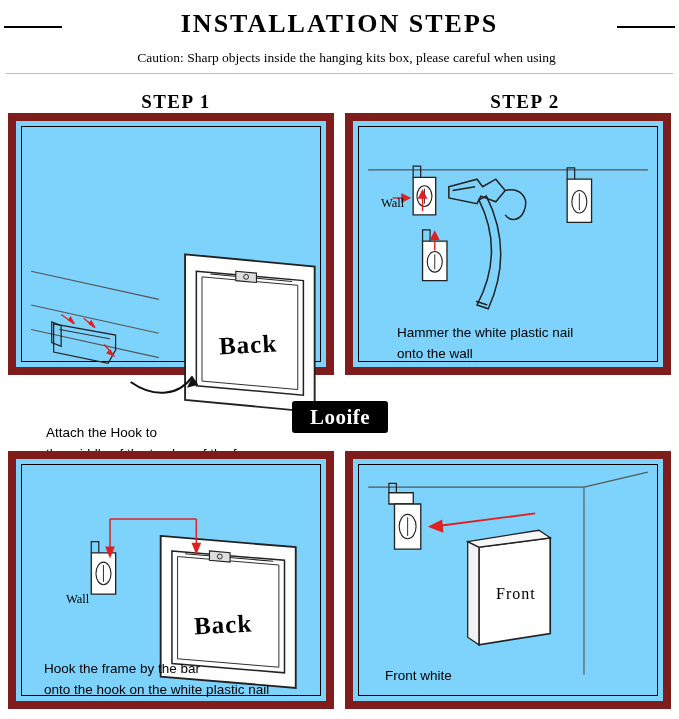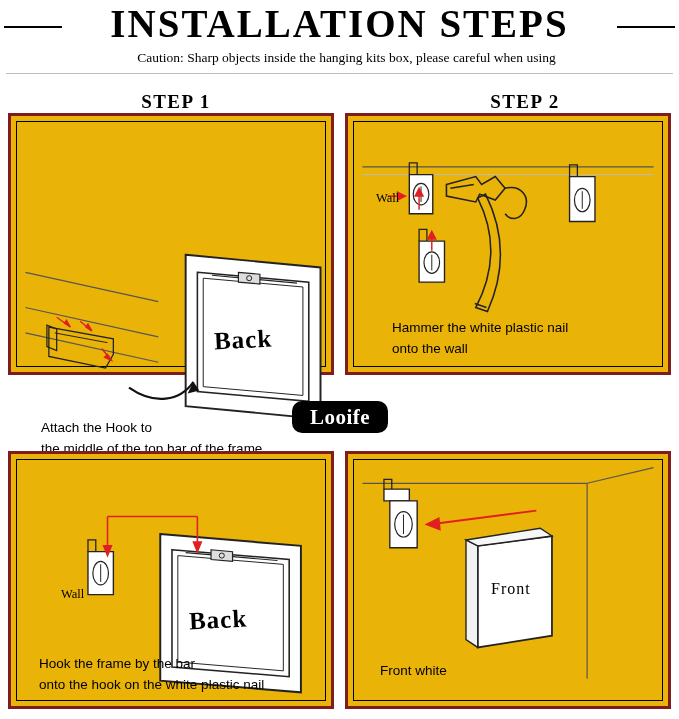--- a/index.html
+++ b/index.html
@@ -23,21 +23,21 @@
 
   
   .title {
     position: absolute;
     top: 2px;
     left: 0;
     width: 679px;
     text-align: center;
     font-family: "Liberation Serif", serif;
     font-weight: bold;
-    font-size: 39px;
+    font-size: 26px;
     letter-spacing: 2px;
     line-height: 44px;
   }
   .title-rule-left, .title-rule-right {
     position: absolute;
     top: 26px;
     height: 2px;
     background: #000;
   }
   .title-rule-left { left: 4px; width: 58px; }
@@ -68,22 +68,22 @@
     font-family: "Liberation Serif", serif;
     font-weight: bold;
     font-size: 19px;
     letter-spacing: 1.5px;
     text-align: center;
   }
 
   
   .panel {
     position: absolute;
-    border: 3px solid #7f1d1d;
-    background: #eab308;
+    border: 8px solid #7f1d1d;
+    background: #7dd3fc;
     box-sizing: border-box;
   }
   .panel-inner {
     position: absolute;
     top: 5px; left: 5px; right: 5px; bottom: 5px;
     border: 1.5px solid #000;
     box-sizing: border-box;
   }
   .panel-caption {
     position: absolute;
@@ -110,21 +110,21 @@
     height: 32px;
     background: #000;
     color: #fff;
     display: flex;
     align-items: center;
     justify-content: center;
     font-family: "Liberation Serif", serif;
     font-weight: bold;
     font-size: 21px;
     letter-spacing: 0.5px;
-    border-radius: 10px;
+    border-radius: 3px;
   }
 
   
   .in-label {
     position: absolute;
     font-size: 12.5px;
     font-family: "Liberation Serif", serif;
   }
   .word-back {
     position: absolute;

